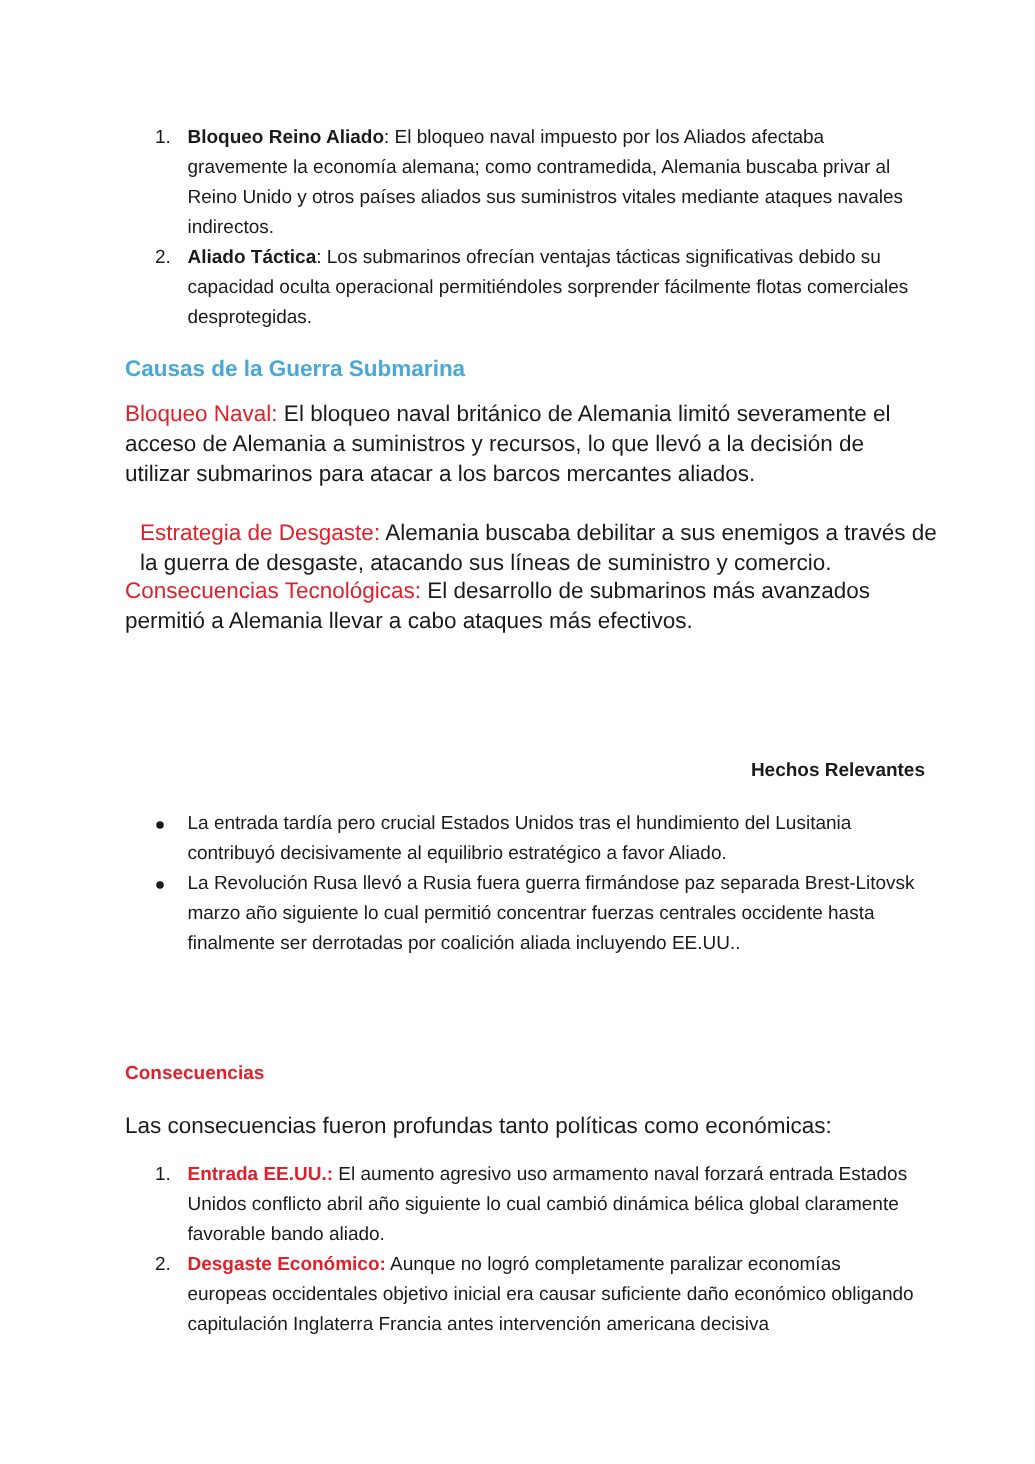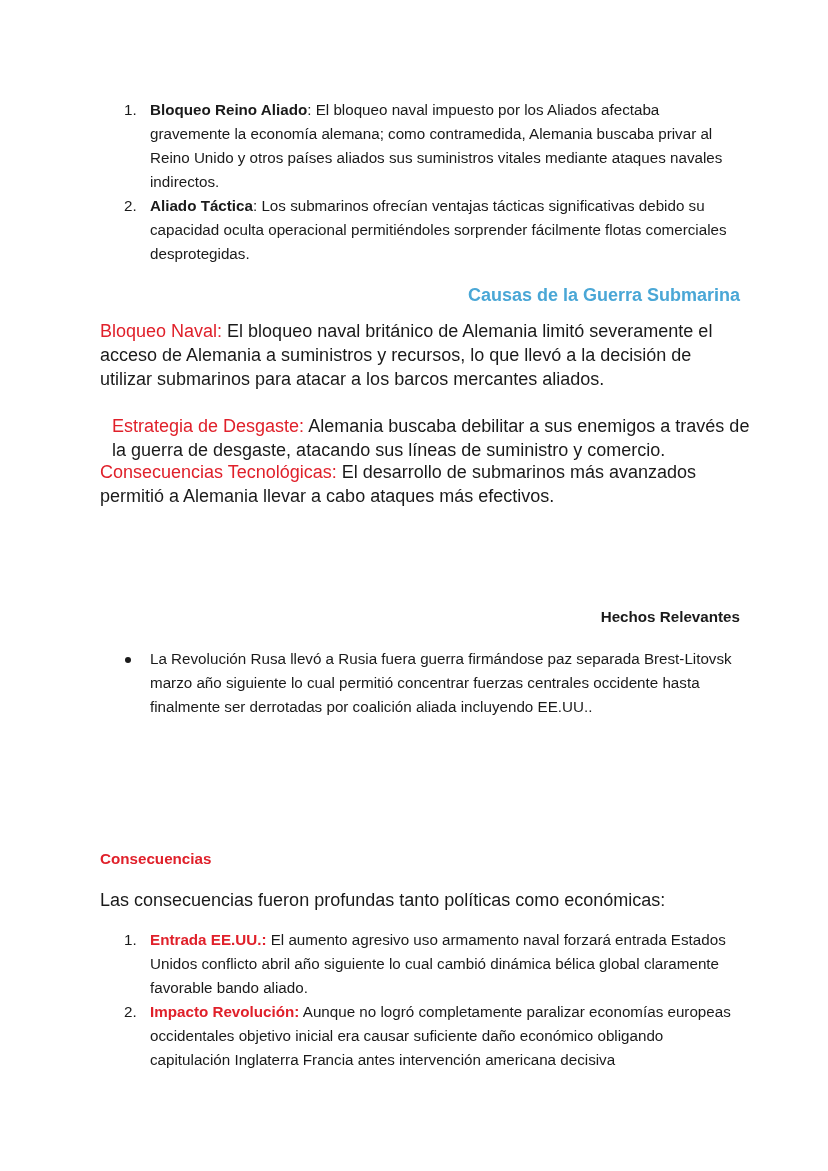--- a/index.html
+++ b/index.html
@@ -8,21 +8,21 @@
     font-family: "Liberation Sans", sans-serif; color: #1a1a1a;
   }
   .page { position: absolute; left: 100px; top: 0; width: 640px; }
   .text { font-size: 18px; line-height: 24px; }
   ol.list, ul.list { margin: 0; padding: 0; list-style: none; }
   .li { position: relative; padding-left: 50px; font-size: 15.2px; line-height: 24px; }
   .li .marker { position: absolute; left: 24px; top: 0; }
   .li .bullet { position: absolute; left: 25px; top: 10px; width: 6px; height: 6px; border-radius: 50%; background: #1a1a1a; }
   .b { font-weight: bold; }
   .red { color: #e0202a; }
-  .h-blue { color: #4aa7d6; font-weight: bold; font-size: 18px; line-height: 24px; text-align: right; }
+  .h-blue { color: #4aa7d6; font-weight: bold; font-size: 18px; line-height: 24px; }
   .h-black { font-weight: bold; font-size: 15.2px; line-height: 24px; text-align: right; }
   .h-red { color: #e0202a; font-weight: bold; font-size: 15.2px; line-height: 24px; }
   .abs { position: absolute; left: 0; width: 640px; }
 </style>
 </head>
 <body>
 
 <div class="page">
 
   <ol class="list abs" style="top:98px;">
@@ -43,30 +43,33 @@
     <span class="red">Estrategia de Desgaste:</span><span> Alemania buscaba debilitar a sus enemigos a través de la guerra de desgaste, atacando sus líneas de suministro y comercio.</span>
   </p>
   <p class="text abs" style="top:460px; margin:0;">
     <span class="red">Consecuencias Tecnológicas:</span><span> El desarrollo de submarinos más avanzados permitió a Alemania llevar a cabo ataques más efectivos.</span>
   </p>
 
   <div class="h-black abs" style="top:605px;">Hechos Relevantes</div>
 
   <ul class="list abs" style="top:647px;">
     <li class="li">
+      <span class="bullet"></span><span>La entrada tardía pero crucial Estados Unidos tras el hundimiento del Lusitania contribuyó decisivamente al equilibrio estratégico a favor Aliado.</span>
+    </li>
+    <li class="li">
       <span class="bullet"></span><span>La Revolución Rusa llevó a Rusia fuera guerra firmándose paz separada Brest-Litovsk marzo año siguiente lo cual permitió concentrar fuerzas centrales occidente hasta finalmente ser derrotadas por coalición aliada incluyendo EE.UU..</span>
     </li>
   </ul>
 
   <div class="h-red abs" style="top:847px;">Consecuencias</div>
 
   <p class="text abs" style="top:888px; margin:0;">Las consecuencias fueron profundas tanto políticas como económicas:</p>
 
   <ol class="list abs" style="top:928px;">
     <li class="li">
       <span class="marker">1.</span><span class="b red">Entrada EE.UU.:</span><span> El aumento agresivo uso armamento naval forzará entrada Estados Unidos conflicto abril año siguiente lo cual cambió dinámica bélica global claramente favorable bando aliado.</span>
     </li>
     <li class="li">
-      <span class="marker">2.</span><span class="b red">Impacto Revolución:</span><span> Aunque no logró completamente paralizar economías europeas occidentales objetivo inicial era causar suficiente daño económico obligando capitulación Inglaterra Francia antes intervención americana decisiva</span>
+      <span class="marker">2.</span><span class="b red">Desgaste Económico:</span><span> Aunque no logró completamente paralizar economías europeas occidentales objetivo inicial era causar suficiente daño económico obligando capitulación Inglaterra Francia antes intervención americana decisiva</span>
     </li>
   </ol>
 
 </div>
 
 </body></html>

